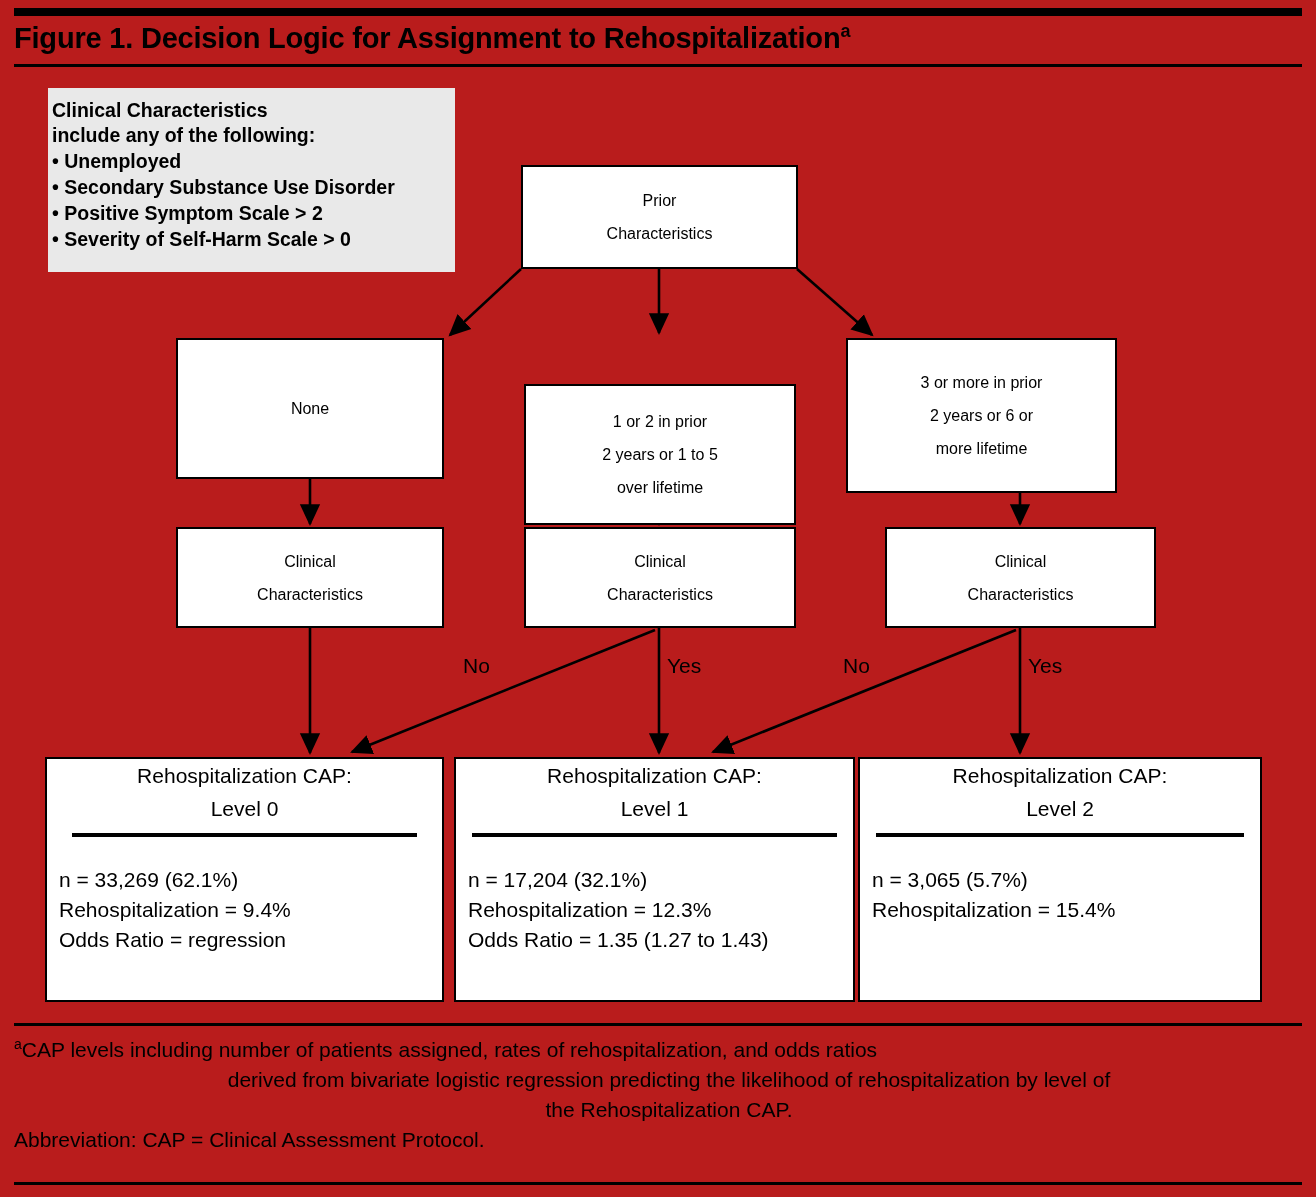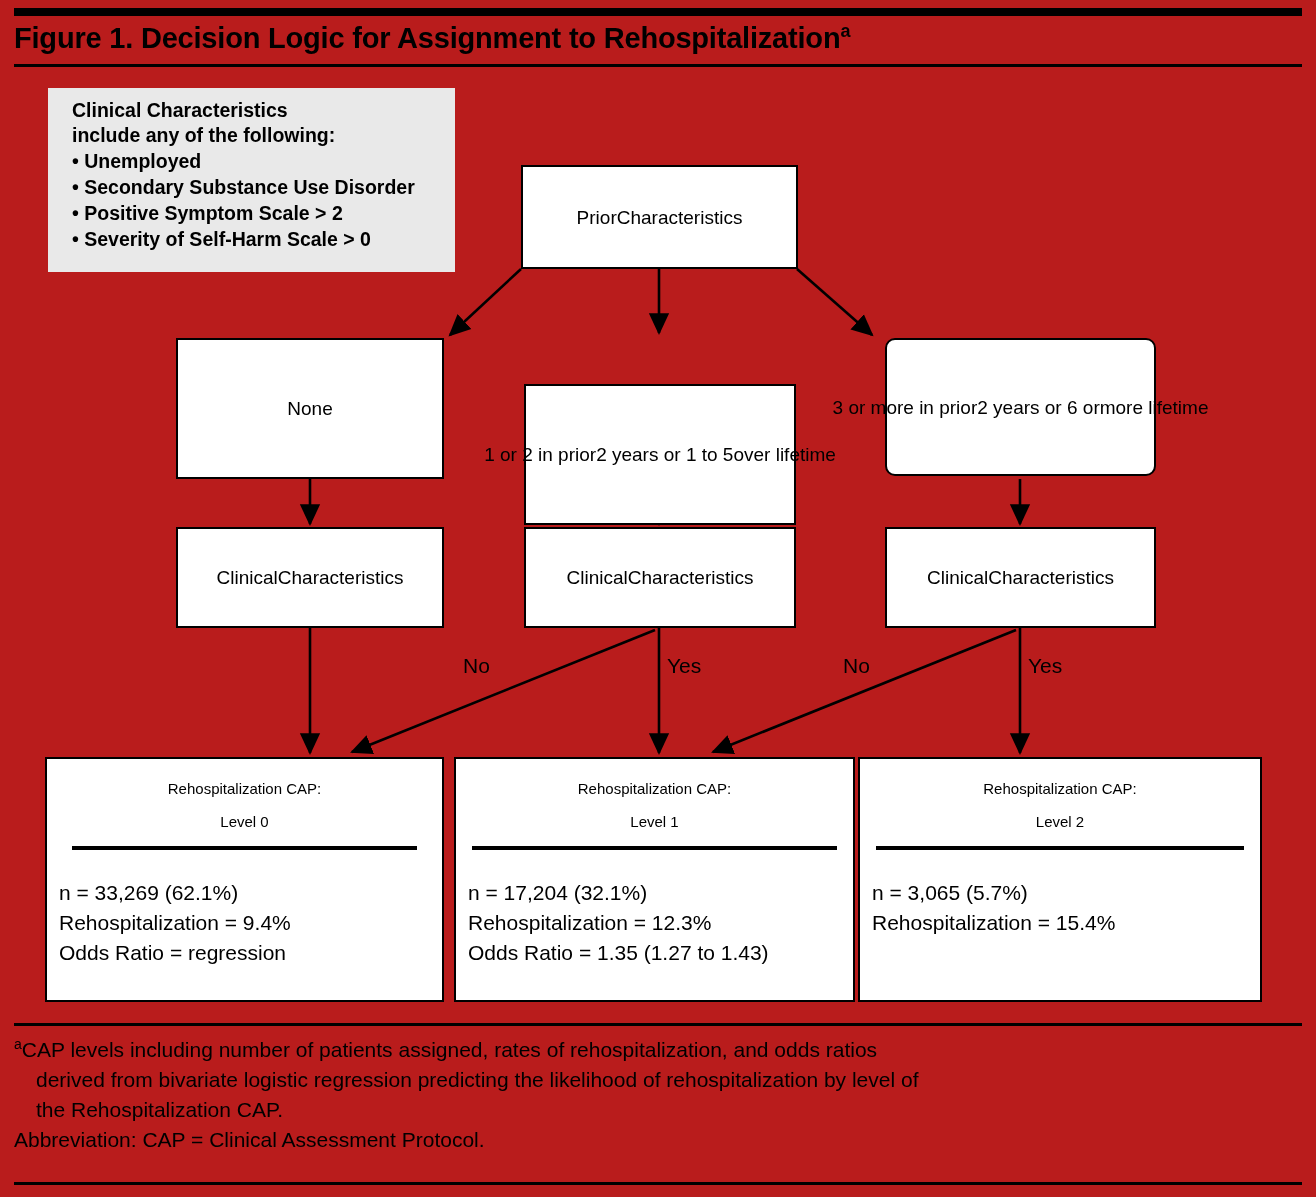--- a/index.html
+++ b/index.html
@@ -56,62 +56,62 @@
 
   
   .legend {
     position: absolute;
     left: 48px;
     top: 88px;
     width: 407px;
     height: 184px;
     background: #e9e9e9;
     box-sizing: border-box;
-    padding: 10px 0 0 24px;
+    padding: 10px 0 0 4px;
   }
   .legend-head {
     font-size: 19.5px;
     font-weight: bold;
     line-height: 25px;
   }
   .legend-item {
     font-size: 19.5px;
     line-height: 26px;
     white-space: nowrap;
     font-weight: bold;
   }
 
   
   .fbox {
     position: absolute;
     box-sizing: border-box;
     border: 2.5px solid #000000;
     background: #ffffff;
     display: flex;
-    flex-direction: row;
+    flex-direction: column;
     align-items: center;
     justify-content: center;
     text-align: center;
-    font-size: 19px;
+    font-size: 16px;
     line-height: 33px;
   }
   .fbox .ln { display: block; white-space: nowrap; }
 
   
   .rbox {
     position: absolute;
     box-sizing: border-box;
     border: 2.5px solid #000000;
     background: #ffffff;
   }
   .rbox-head {
     text-align: center;
-    font-size: 15px;
+    font-size: 21px;
     line-height: 33px;
-    padding-top: 13px;
+    padding-top: 0;
   }
   .rbox-head .ln { display: block; white-space: nowrap; }
   .rbox-rule {
     height: 4px;
     background: #000000;
     margin: 8px auto 0 auto;
   }
   .rbox-body {
     padding: 28px 0 0 12px;
     font-size: 21px;
@@ -151,21 +151,21 @@
     left: 14px;
     top: 1035px;
     width: 1288px;
     font-size: 21px;
     line-height: 30px;
   }
   .fn-line {
     display: block;
     white-space: nowrap;
   }
-  .fn-indent { padding-left: 22px; }
+  .fn-indent { padding-left: 22px; text-align: center; }
   .footnote sup { font-size: 14px; vertical-align: super; line-height: 0; }
   .foot-rule-bottom {
     position: absolute;
     left: 14px;
     top: 1182px;
     width: 1288px;
     height: 3px;
     background: #000000;
   }
 </style>
@@ -227,21 +227,21 @@
   <div class="fbox" style="left:176px; top:338px; width:268px; height:141px;text-align:right;">
     <span class="ln">None</span>
   </div>
 
   <div class="fbox" style="left:524px; top:338px; width:272px; height:141px;margin-top:46px;">
     <span class="ln">1 or 2 in prior</span>
     <span class="ln">2 years or 1 to 5</span>
     <span class="ln">over lifetime</span>
   </div>
 
-  <div class="fbox" style="left:885px; top:338px; width:271px; height:138px;border-radius:10px;">
+  <div class="fbox" style="left:846px; top:338px; width:271px; height:155px;">
     <span class="ln">3 or more in prior</span>
     <span class="ln">2  years or 6 or</span>
     <span class="ln">more lifetime</span>
   </div>
 
   <div class="fbox" style="left:176px; top:527px; width:268px; height:101px;">
     <span class="ln">Clinical</span>
     <span class="ln">Characteristics</span>
   </div>
 

